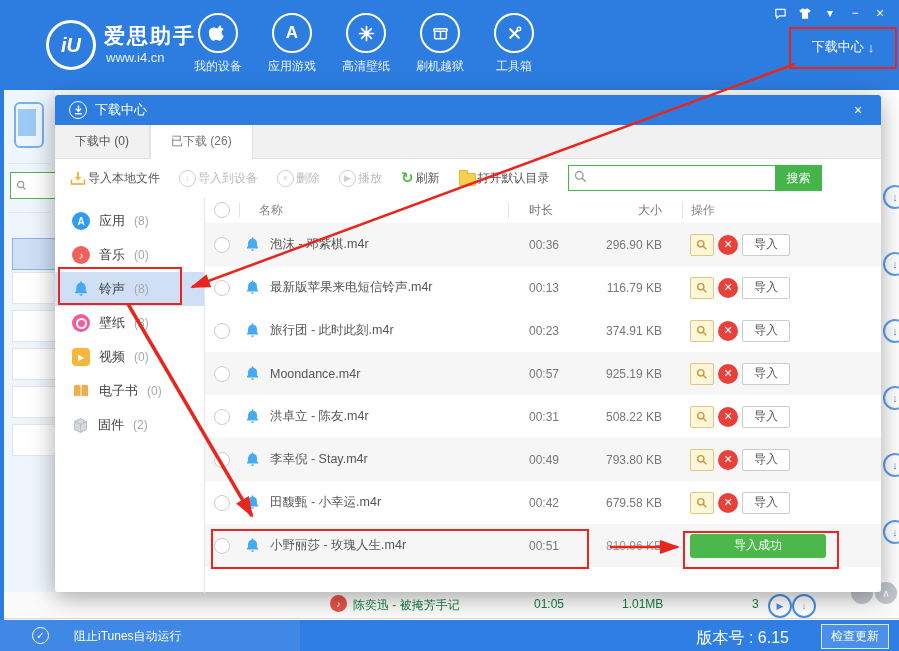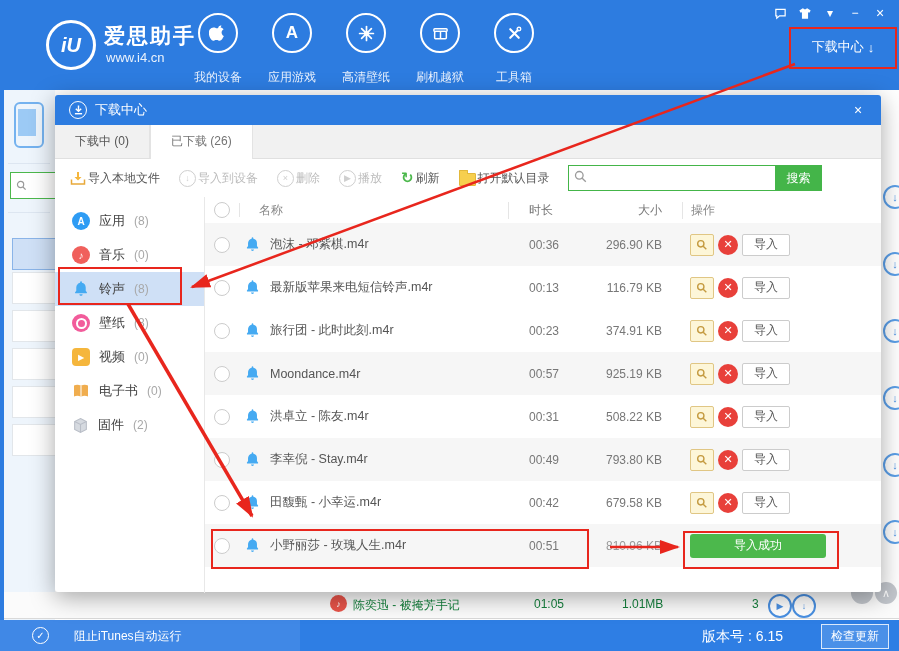--- a/index.html
+++ b/index.html
@@ -9,21 +9,21 @@
   .header{position:absolute;left:0;top:0;width:899px;height:90px;background:#2d7ce0;z-index:5;}
   .logo{position:absolute;left:46px;top:20px;width:44px;height:44px;border:3px solid #fff;border-radius:50%;
         color:#fff;font-weight:bold;font-style:italic;font-size:20px;display:flex;align-items:center;justify-content:center;}
   .brand-name{position:absolute;left:104px;top:22px;color:#fff;font-size:21px;font-weight:bold;letter-spacing:2px;}
   .brand-url{position:absolute;left:106px;top:50px;color:rgba(255,255,255,.9);font-size:13px;}
   .nav{position:absolute;left:181px;top:0;height:90px;display:flex;}
   .nav-item{width:74px;height:90px;display:flex;flex-direction:column;align-items:center;cursor:pointer;}
   .nav-item.active{background:#4e93e9;}
   .nav-ic{margin-top:13px;width:36px;height:36px;border:2px solid #fff;border-radius:50%;
           display:flex;align-items:center;justify-content:center;color:#fff;font-weight:bold;}
-  .nav-label{margin-top:16px;color:#eaf2fd;font-size:12px;}
+  .nav-label{margin-top:5px;color:#eaf2fd;font-size:12px;}
   .win-controls{position:absolute;right:12px;top:6px;display:flex;gap:11px;align-items:center;color:#fff;}
   .wc{width:14px;height:14px;display:flex;align-items:center;justify-content:center;font-size:12px;cursor:pointer;}
   .dl-center{position:absolute;left:791px;top:28px;width:104px;height:38px;display:flex;align-items:center;justify-content:center;
              color:#fff;font-size:13px;gap:4px;cursor:pointer;}
   
   .left-border{position:absolute;left:0;top:90px;width:4px;height:530px;background:#2d7ce0;z-index:1;}
   .left-panel{position:absolute;left:4px;top:90px;width:51px;height:530px;background:#eef5fc;z-index:1;}
   .phone-ic{position:absolute;left:14px;top:102px;width:26px;height:42px;border:2px solid #74b2ef;border-radius:6px;z-index:2;}
   .phone-ic .scr{position:absolute;left:2px;top:5px;width:18px;height:27px;background:#9ccaf5;}
   .bg-divider{position:absolute;height:1px;background:#dde6f1;z-index:2;}
@@ -40,21 +40,21 @@
   .mini-btn{position:absolute;top:2px;width:20px;height:20px;border:2px solid #4a90e2;border-radius:50%;color:#4a90e2;
             font-size:9px;display:flex;align-items:center;justify-content:center;background:#fff;z-index:1;}
   .gray-circle{position:absolute;top:582px;width:22px;height:22px;border-radius:50%;background:#c2c6cc;color:#fff;
                display:flex;align-items:center;justify-content:center;font-size:11px;z-index:2;}
   
   .statusbar{position:absolute;left:0;top:620px;width:899px;height:31px;background:#2e7ee4;z-index:5;color:#fff;}
   .statusbar .seg{position:absolute;left:0;top:0;width:300px;height:31px;background:#4088e6;}
   .sb-check{position:absolute;left:32px;top:7px;width:15px;height:15px;border:1.5px solid #fff;border-radius:50%;
             display:flex;align-items:center;justify-content:center;font-size:10px;}
   .sb-label{position:absolute;left:58px;top:8px;font-size:12px;margin-left:16px;}
-  .sb-version{position:absolute;right:116px;top:8px;font-size:14px;}
+  .sb-version{position:absolute;right:110px;top:8px;font-size:16px;}
   .sb-update{position:absolute;right:10px;top:4px;padding:3px 9px;border:1px solid rgba(255,255,255,.8);background:#4a90e8;
              font-size:12px;cursor:pointer;}
   
   .dialog{position:absolute;left:55px;top:95px;width:826px;height:497px;background:#fff;border-radius:3px;
           box-shadow:0 5px 25px rgba(0,0,0,.35);z-index:10;}
   .dlg-titlebar{position:relative;height:30px;background:#2d7ce0;border-radius:3px 3px 0 0;display:flex;align-items:center;color:#fff;}
   .dlg-tico{margin-left:14px;width:16px;height:16px;border:1.5px solid #fff;border-radius:50%;display:flex;align-items:center;justify-content:center;}
   .dlg-title{margin-left:8px;font-size:13px;}
   .dlg-close{position:absolute;right:14px;top:6px;width:18px;height:18px;display:flex;align-items:center;justify-content:center;
              font-size:14px;cursor:pointer;}

